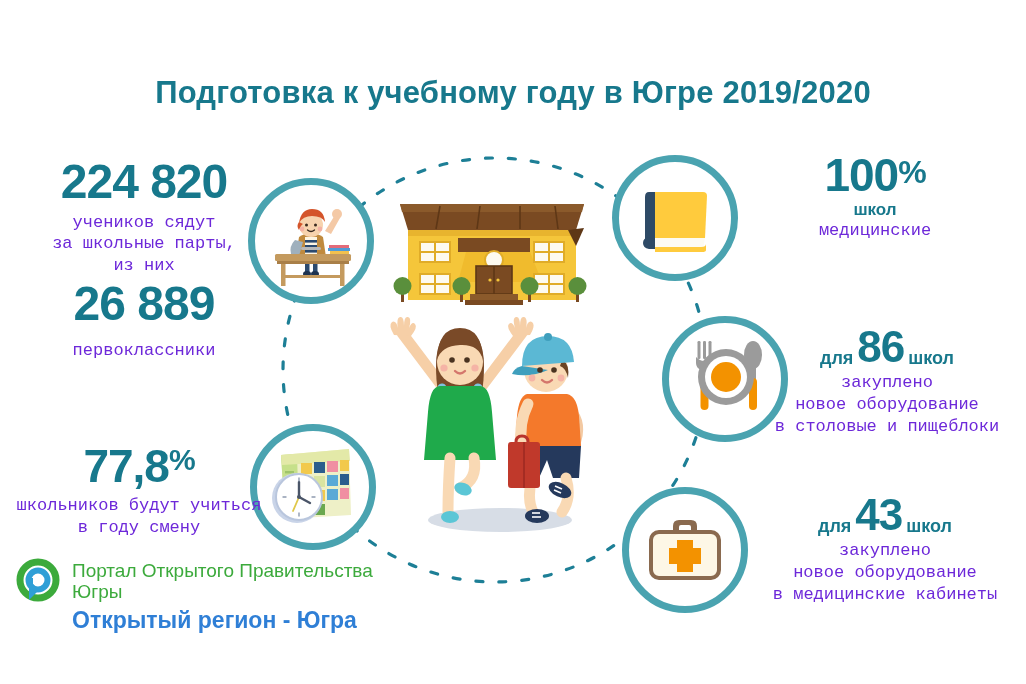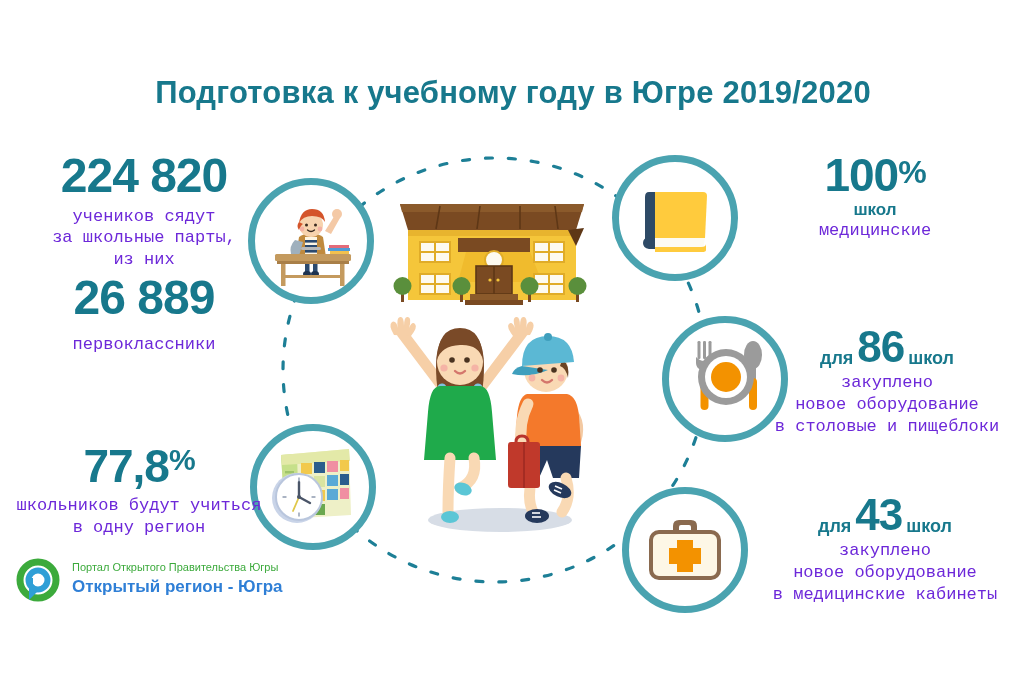--- a/index.html
+++ b/index.html
@@ -43,21 +43,21 @@
   
   .tblock{position:absolute;color:#3a3a3a;}
   .bignum{
     color:#17788c;font-weight:bold;
     font-family:"Liberation Sans", sans-serif;
     line-height:1.0;letter-spacing:-1px;
   }
   .sub{font-size:17px;line-height:1.25;color:#6d28d9;font-family:Liberation Mono, monospace;}
 
   
-  .b1{left:20px;top:152px;width:248px;text-align:center;}
+  .b1{left:20px;top:158px;width:248px;text-align:center;}
   .b1 .n1{font-size:48px;}
   .b1 .n2{font-size:48px;margin-top:4px;}
   .b1 .l-small{font-size:17px;margin-top:6px;}
   .b1 .l-iznih{font-size:17px;}
   .b1 .l-last{font-size:17px;margin-top:12px;}
 
   
   .b2{left:10px;top:443px;width:258px;text-align:center;}
   .b2 .n{font-size:46px;}
   .b2 .pct{font-size:30px;vertical-align:12px;}
@@ -82,22 +82,22 @@
   .b5{left:744px;top:493px;width:282px;text-align:center;}
   .b5 .dlya{font-size:18px;font-weight:bold;color:#17788c;vertical-align:-2px;}
   .b5 .n{font-size:44px;padding:0 4px;}
   .b5 .shk{font-size:18px;font-weight:bold;color:#17788c;vertical-align:-2px;}
   .b5 .l{font-size:17px;line-height:1.32;margin-top:3px;}
 
   
   .logo{position:absolute;left:14px;top:558px;width:360px;height:62px;}
   .logo-mark{position:absolute;left:0;top:0;width:52px;height:56px;}
   .logo-txt{position:absolute;left:58px;top:3px;}
-  .logo-l1{font-size:11px;color:#3caa3c;line-height:1.1;}
-  .logo-l2{font-size:17px;font-weight:bold;color:#2f7fd6;line-height:1.15;margin-top:4px;}
+  .logo-l1{font-size:19px;color:#3caa3c;line-height:1.1;}
+  .logo-l2{font-size:23px;font-weight:bold;color:#2f7fd6;line-height:1.15;margin-top:4px;}
 
   
   .center-art{position:absolute;left:370px;top:190px;width:270px;height:350px;}
 </style>
 </head>
 <body>
 
 <div id="stage">
 
   <div class="title">Подготовка к учебному году в Югре 2019/2020</div>
@@ -375,21 +375,21 @@
     <div class="sub l-small">учеников сядут</div>
     <div class="sub">за школьные парты,</div>
     <div class="sub l-iznih">из них</div>
     <div class="bignum n2">26 889</div>
     <div class="sub l-last">первоклассники</div>
   </div>
 
   <div class="tblock b2">
     <div class="bignum n"><span>77,8</span><span class="pct">%</span></div>
     <div class="sub l">школьников будут учиться</div>
-    <div class="sub">в одну регион</div>
+    <div class="sub">в году смену</div>
   </div>
 
   <div class="tblock b3">
     <div class="bignum n"><span>100</span><span class="pct">%</span></div>
     <div class="l1">школ</div>
     <div class="sub l">медицинские</div>
   </div>
 
   <div class="tblock b4">
     <div class="row"><span class="dlya">для</span><span class="bignum n">86</span><span class="shk">школ</span></div>

